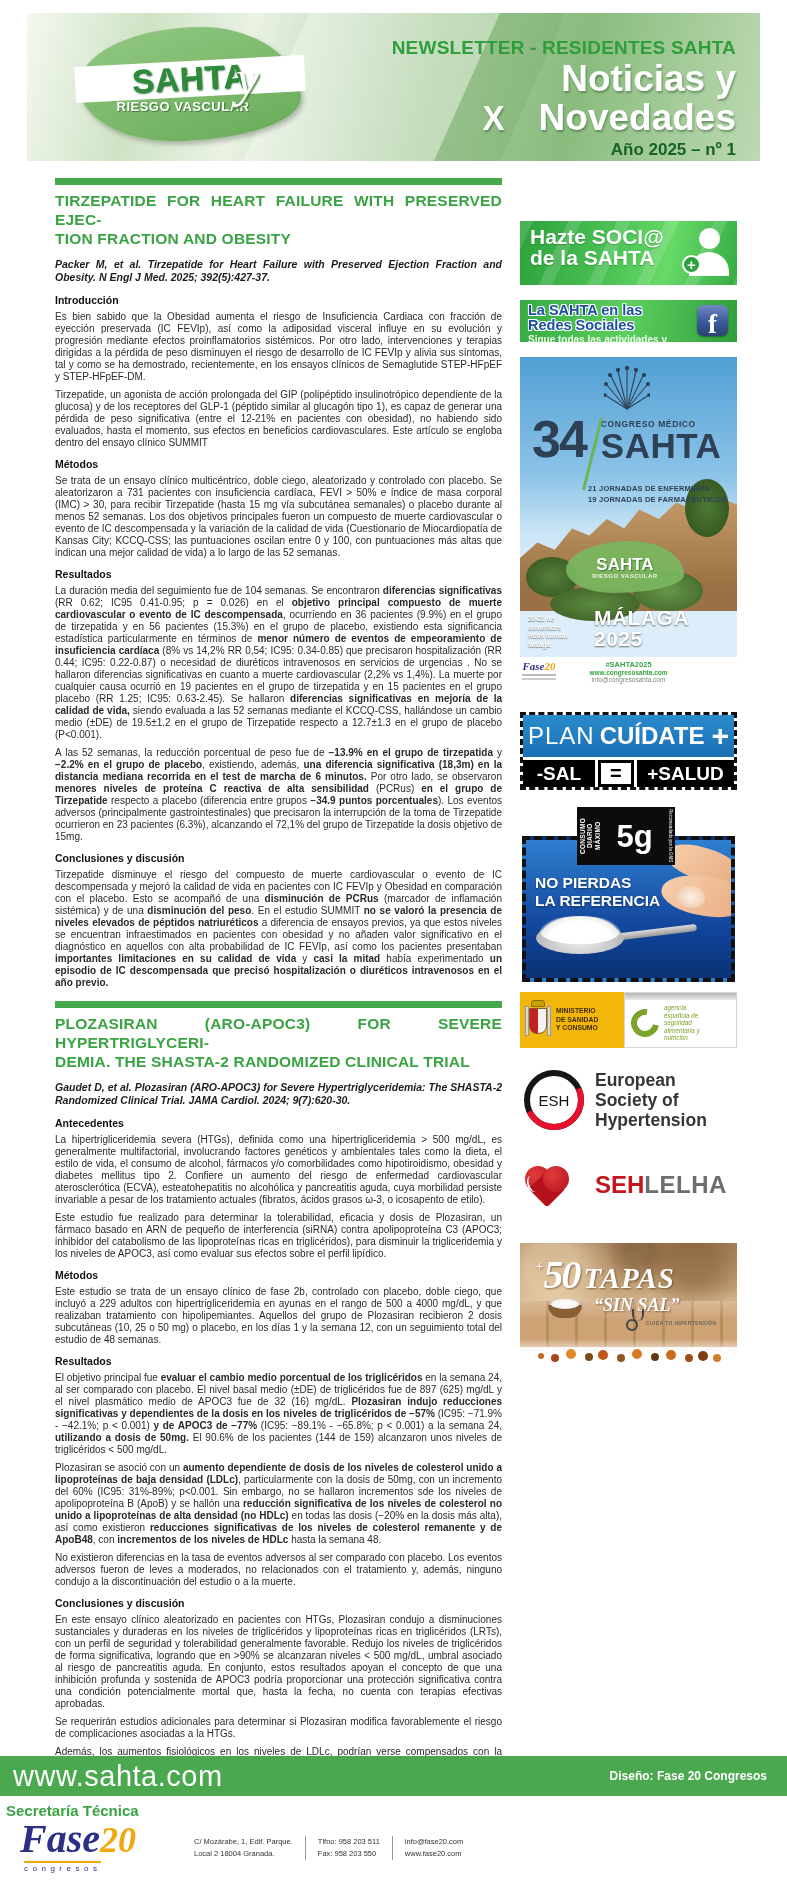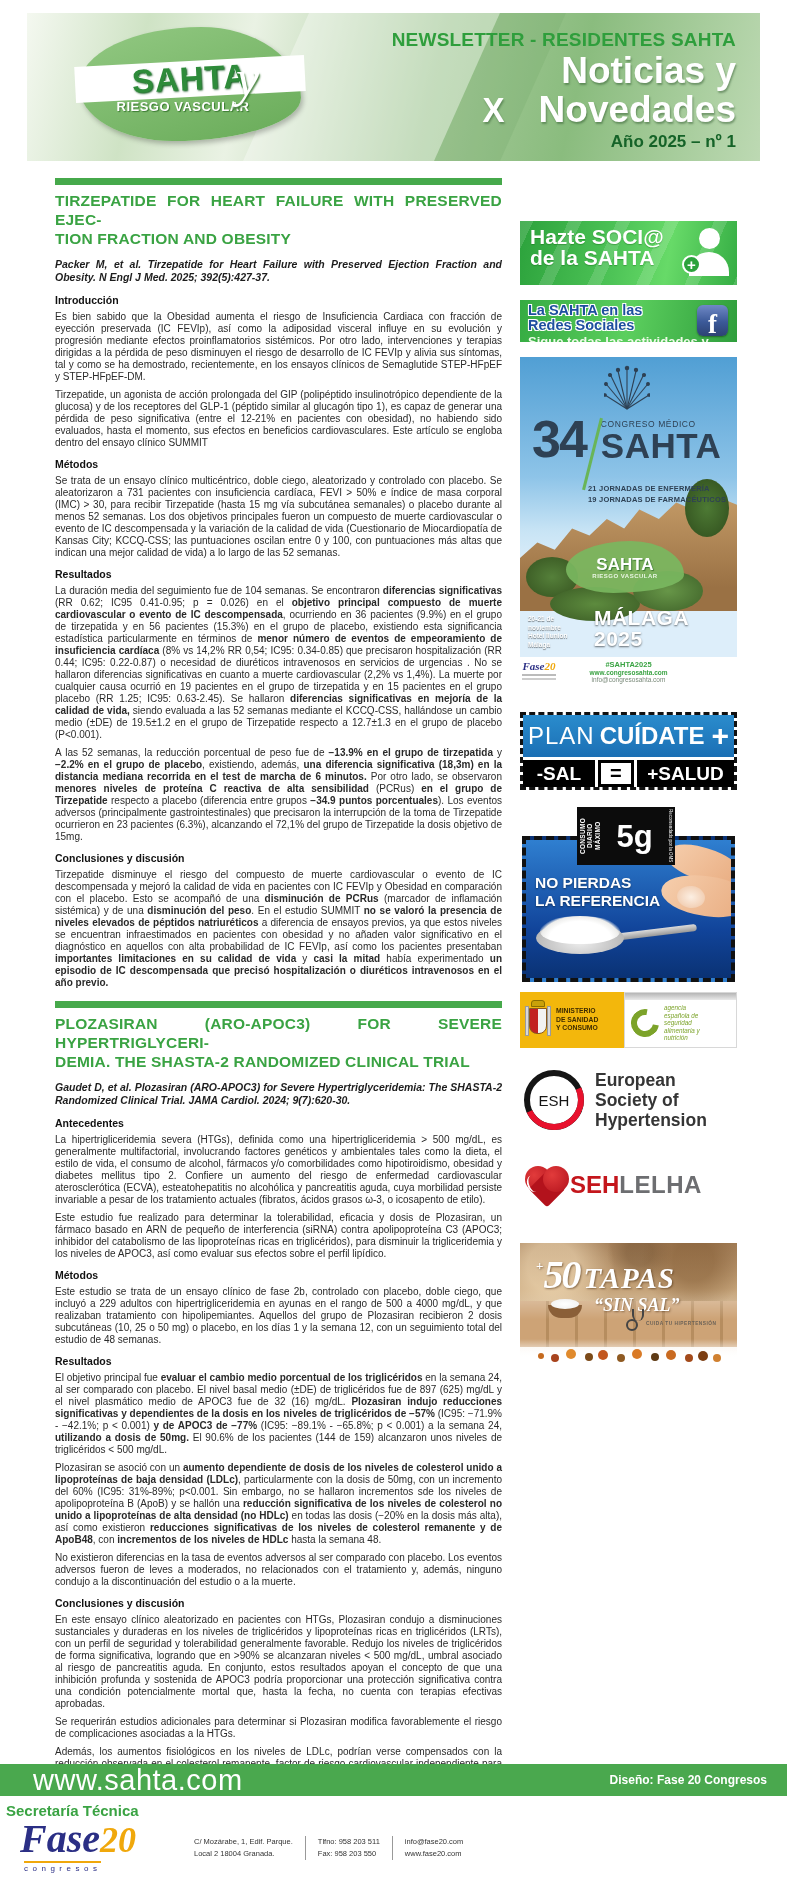--- a/index.html
+++ b/index.html
@@ -18,21 +18,21 @@
     background:linear-gradient(160deg,#93c983,#68ab58);
     border-radius:55% 45% 58% 42% / 52% 62% 38% 48%;box-shadow:2px 3px 5px rgba(0,0,0,.25);}
   .logo-band{position:absolute;left:-4px;right:-4px;top:34px;height:36px;background:#fff;
     transform:rotate(-3deg);display:flex;align-items:center;justify-content:center;}
   .logo-sahta{font-size:33px;font-weight:800;color:#2e8b3a;letter-spacing:1px;
     text-shadow:-1px -1px 0 #fff,1px 1px 2px #145c20;}
   .logo-y{position:absolute;right:42px;top:26px;font-family:"Liberation Serif",serif;font-style:italic;
     font-size:52px;color:#fff;text-shadow:1px 2px 2px #3b7a32;z-index:3;line-height:1;}
   .logo-sub{position:absolute;left:0;right:14px;top:72px;text-align:center;font-size:13px;font-weight:800;
     color:#fff;text-shadow:1px 1px 1px #3b7a32;letter-spacing:.5px;}
-  .head-right{position:absolute;right:24px;top:16px;text-align:right;z-index:2;}
+  .head-right{position:absolute;right:24px;top:24px;text-align:right;z-index:2;}
   .kicker{color:#2f9e3c;font-weight:800;font-size:19px;letter-spacing:.2px;}
   .big1,.big2{color:#fff;font-weight:800;font-size:37px;line-height:1.06;
     text-shadow:1px 2px 2px rgba(40,80,40,.45);}
   .big2row{display:flex;justify-content:flex-end;align-items:center;gap:34px;}
   .x-logo{color:#fff;font-weight:800;font-size:33px;line-height:1;
     text-shadow:1px 2px 2px rgba(40,80,40,.45);transform:scaleY(1.05);}
   .edition{color:#156328;font-weight:800;font-size:17px;margin-top:3px;}
 
   
   .content{display:flex;gap:18px;padding:17px 50px 0 55px;flex:1;overflow:hidden;}
@@ -63,32 +63,32 @@
   .join-person .head{width:21px;height:21px;border-radius:50%;background:#fff;margin:0 auto;}
   .join-person .torso{width:40px;height:24px;border-radius:20px 20px 0 0;background:#fff;margin:3px auto 0;}
   .join-plus{position:absolute;right:36px;top:34px;width:19px;height:19px;border-radius:50%;
     background:#2ca23c;border:2px solid #fff;color:#fff;font-weight:800;font-size:15px;
     text-align:center;line-height:16px;}
 
   .social{height:42px;position:relative;overflow:hidden;padding:3px 8px;margin-top:15px;
     background:linear-gradient(100deg,#35ab42,#5ccf5e 50%,#2f9e3c);}
   .social .t1{font-size:14.5px;font-weight:800;line-height:1.02;color:#1d4f9e;
     text-shadow:-1px -1px 0 #fff,1px -1px 0 #fff,-1px 1px 0 #fff,1px 1px 0 #fff;}
-  .social .s1{color:#effbe9;font-size:13px;line-height:1.25;font-weight:bold;margin-top:1px;}
+  .social .s1{color:#effbe9;font-size:10px;line-height:1.25;font-weight:bold;margin-top:1px;}
   .fb{position:absolute;right:9px;top:5px;width:31px;height:31px;border-radius:6px;overflow:hidden;
     background:linear-gradient(#7089c6,#3b5998 55%,#2d4373);color:#fff;font-weight:800;font-size:27px;
     text-align:center;line-height:38px;font-family:"Liberation Serif",serif;box-shadow:0 1px 2px rgba(0,0,0,.4);}
 
   .poster{height:300px;margin-top:15px;position:relative;overflow:hidden;
     background:linear-gradient(#519fd4,#8ec4e8 40%,#c8e4f5 58%,#ddeefa 70%);}
   .dandelion{position:absolute;left:84px;top:8px;}
   .poster-title{position:absolute;left:12px;top:60px;display:flex;align-items:flex-start;z-index:2;}
   .p34{font-size:52px;font-weight:800;color:#2e4154;line-height:.85;letter-spacing:-2px;}
   .p-slash{width:3px;height:74px;background:#69b558;transform:rotate(14deg);margin:0 7px 0 5px;}
-  .p-type{font-size:8.5px;font-weight:400;color:#2e4154;letter-spacing:.6px;margin-top:2px;}
+  .p-type{font-size:8.5px;font-weight:700;color:#2e4154;letter-spacing:.6px;margin-top:2px;}
   .p-name{font-size:35px;font-weight:800;color:#2e4154;line-height:.95;letter-spacing:.5px;}
   .p-jornadas{position:absolute;left:68px;top:126px;z-index:2;font-size:7.5px;font-weight:800;
     color:#2e4154;line-height:1.5;letter-spacing:.2px;}
   .p-hill{position:absolute;left:0;right:0;bottom:46px;height:118px;
     background:linear-gradient(#c59c68,#9a7144 80%);
     clip-path:polygon(0 55%,8% 42%,16% 48%,24% 30%,32% 36%,40% 22%,48% 30%,55% 14%,64% 22%,72% 8%,82% 16%,92% 4%,100% 10%,100% 100%,0 100%);}
   .p-tree{position:absolute;border-radius:50%;z-index:1;}
   .pt1{left:6px;bottom:60px;width:52px;height:40px;background:radial-gradient(#55803a,#35521f);}
   .pt2{right:8px;bottom:120px;width:44px;height:58px;background:radial-gradient(#4d7a34,#2f4c1c);}
   .pt3{left:30px;bottom:36px;width:90px;height:34px;background:radial-gradient(#5d8b3e,#3a5a24);}
@@ -171,21 +171,21 @@
   .min-rtxt{font-size:6.3px;color:#7ca32a;line-height:1.2;white-space:pre-line;font-style:italic;}
 
   .esh{display:flex;align-items:center;gap:11px;margin-top:22px;padding-left:4px;}
   .esh-ring{width:60px;height:60px;border-radius:50%;border:6px solid #151515;position:relative;
     display:flex;align-items:center;justify-content:center;flex:none;}
   .esh-ring::before{content:'';position:absolute;inset:-6px;border-radius:50%;border:6px solid transparent;
     border-top-color:#e8112d;border-left-color:#e8112d;transform:rotate(200deg);}
   .esh-abbr{font-size:15px;color:#151515;}
   .esh-text{font-size:17.5px;font-weight:800;color:#353535;line-height:1.15;white-space:pre-line;}
 
-  .seh{display:flex;align-items:center;gap:0;margin-top:30px;padding-left:4px;height:50px;}
+  .seh{display:flex;align-items:center;gap:25px;margin-top:30px;padding-left:4px;height:50px;}
   .heart{width:46px;height:44px;position:relative;flex:none;}
   .heart::before,.heart::after{content:'';position:absolute;width:26px;height:26px;border-radius:50%;
     background:radial-gradient(circle at 35% 35%,#e23b3b,#b3121c);top:3px;}
   .heart::before{left:1px;} .heart::after{right:1px;}
   .heart-bottom{position:absolute;left:10px;top:13px;width:26px;height:26px;background:#b3121c;
     transform:rotate(45deg);border-radius:3px;}
   .heart-line{position:absolute;left:3px;top:12px;width:13px;height:17px;border-left:2px solid #fff;
     border-radius:50%;transform:rotate(-18deg);z-index:2;}
   .seh-red{color:#c4161c;font-weight:800;font-size:24px;}
   .seh-gray{color:#6d6e71;font-weight:600;font-size:24px;letter-spacing:.5px;}
@@ -216,22 +216,22 @@
   .steth::before{content:'';position:absolute;left:4px;top:-12px;width:8px;height:12px;
     border-left:2px solid #444;border-right:2px solid #444;border-radius:0 0 6px 6px;}
   .tapas-sub{position:absolute;top:78px;left:126px;font-size:4.8px;color:#6b6257;letter-spacing:.5px;
     font-weight:bold;z-index:2;}
   .spices{position:absolute;bottom:4px;left:18px;width:6px;height:6px;border-radius:50%;background:#c56a1e;z-index:2;
     box-shadow:14px 2px 0 1px #a8431c,30px -2px 0 2px #e08a2c,48px 1px 0 1px #7c4a18,62px -1px 0 2px #c2561d,
       80px 2px 0 1px #8f5a22,96px -2px 0 2px #d97a26,114px 1px 0 1px #5e3a14,130px -1px 0 2px #c96a20,
       148px 2px 0 1px #a34a1a,162px 0 0 2px #7c3e12,176px 2px 0 1px #d08030;}
 
   
-  .footbar{height:32px;background:#4aa84e;display:flex;align-items:center;justify-content:space-between;
-    padding:0 20px 0 33px;color:#fff;flex:none;}
+  .footbar{height:40px;background:#4aa84e;display:flex;align-items:center;justify-content:space-between;
+    padding:0 20px 0 13px;color:#fff;flex:none;}
   .footbar .url{font-size:29px;letter-spacing:.5px;}
   .footbar .design{font-size:12px;font-weight:bold;}
   .footinfo{flex:none;height:98px;position:relative;padding-top:6px;}
   .secretaria{color:#3aa343;font-weight:800;font-size:15px;padding-left:6px;}
   .fase-row{display:flex;align-items:center;padding-left:20px;margin-top:2px;}
   .fase-logo{width:150px;flex:none;}
   .fase-main{font-family:"Liberation Serif",serif;font-style:italic;font-weight:bold;line-height:.9;}
   .fase-main .f1{color:#2b2f85;font-size:40px;}
   .fase-main .f2{color:#f0a80c;font-size:36px;}
   .fase-cong{font-size:8px;letter-spacing:4.5px;color:#2b2f85;border-top:2px solid #f0a80c;

